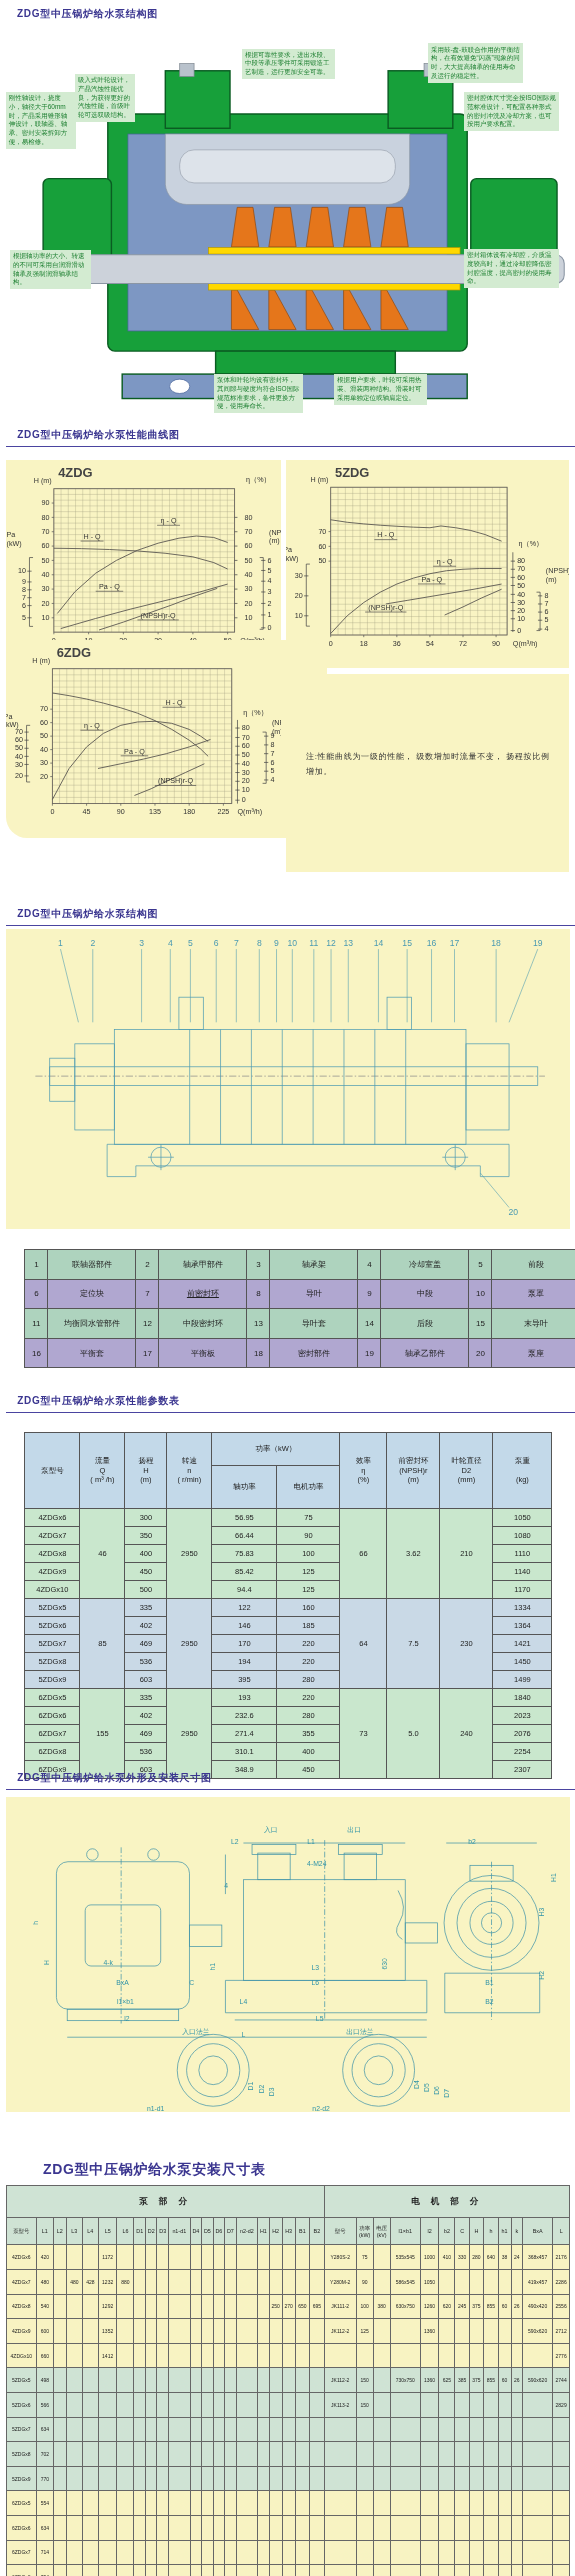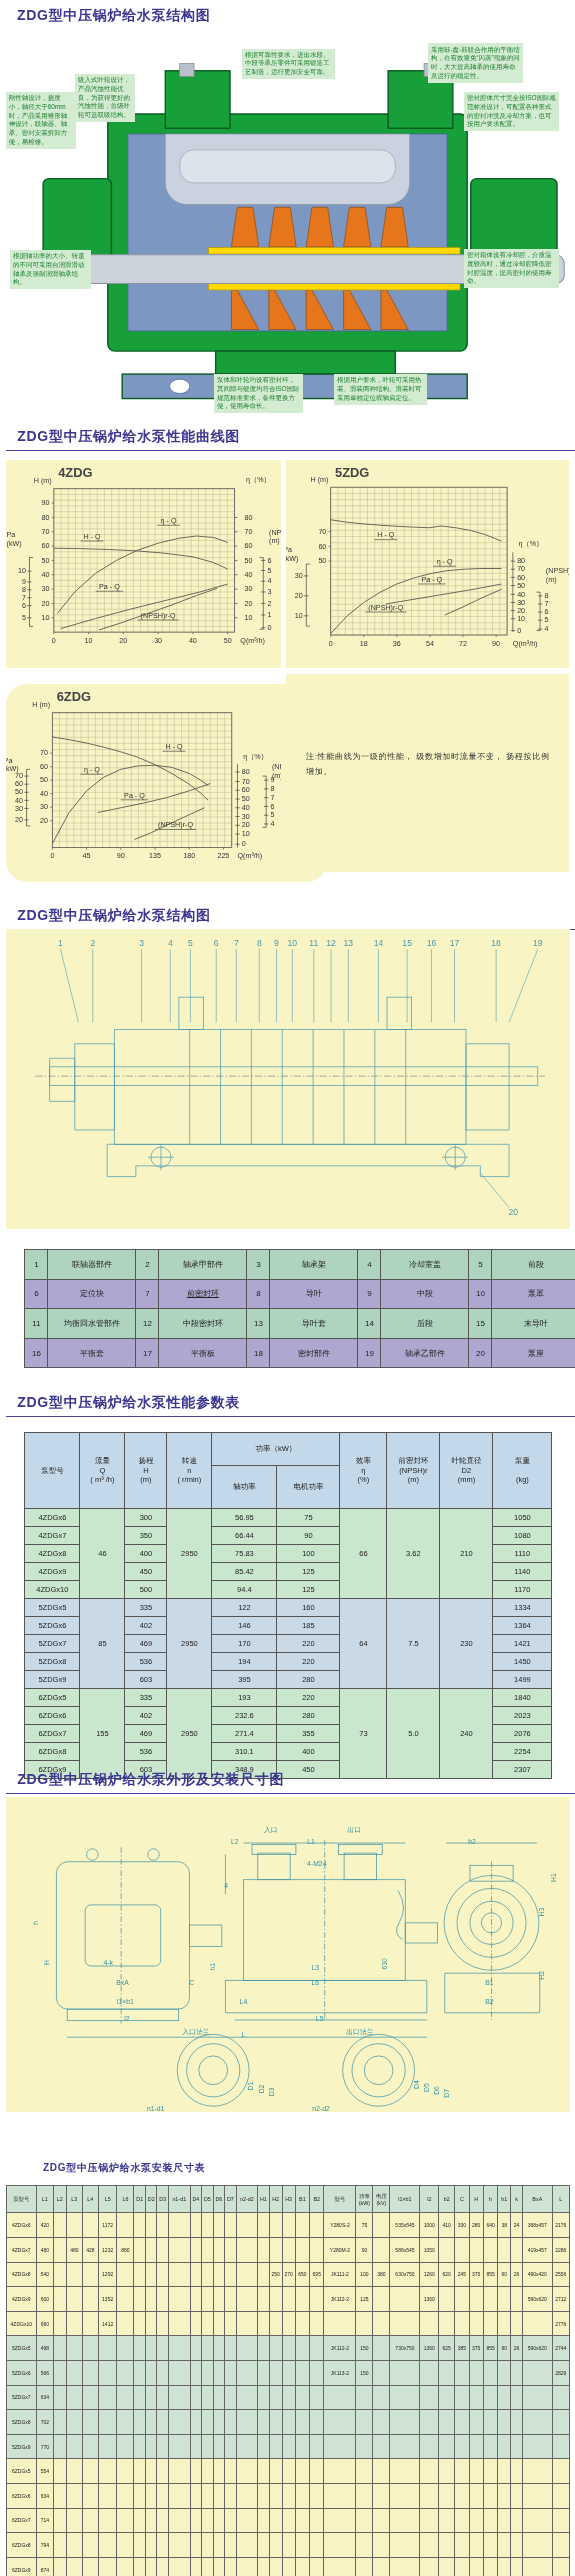--- a/index.html
+++ b/index.html
@@ -1,18 +1,18 @@
 <!DOCTYPE html>
 <html style="font-size:11.5px"><head>
 <meta charset="utf-8">
 <style>
   html,body{margin:0;padding:0;}
   body{width:575px;height:2576px;position:relative;background:#fff;
        font-family:"Liberation Sans","DejaVu Sans",sans-serif;color:#222;overflow:hidden;}
-  .sec-title{position:absolute;color:#3b3690;font-weight:bold;font-size:14px;letter-spacing:0.7px;}
+  .sec-title{position:absolute;color:#3b3690;font-weight:bold;font-size:10px;letter-spacing:0.7px;}
   .sec-title.ul{border-bottom:1.4px solid #4a44a0;padding:0 0 3.6px 11.5px;}
   .panel{position:absolute;background:#f9f4c3;}
   .callout{position:absolute;background:#d3ebd1;color:#1b7e2f;font-size:6.5px;line-height:1.35;
            padding:2.2px 2.9px;box-sizing:border-box;}
   table{border-collapse:collapse;table-layout:fixed;}
   td,th{border:0.7px solid #555;text-align:center;vertical-align:middle;overflow:hidden;
         font-weight:normal;white-space:pre-line;}
   #parts-table{position:absolute;left:24.4px;top:1249px;width:526px;font-size:8px;}
   #parts-table td{height:26.6px;}
   .pr-g{background:#aed3be;}
@@ -363,21 +363,21 @@
       <polyline points="62,241.94 85.0625,217.22 108.125,198.68 131.1875,184.26 154.25,172.93 177.3125,164.69 200.375,158.51 223.4375,154.39 246.5,152.32999999999998 269.5625,151.3 300.3125,151.3" fill="none" stroke="#55524e" stroke-width="1.2"></polyline>
       <text x="220.875" y="145.12" font-size="10" fill="#333" text-anchor="middle">η - Q</text>
       <line x1="204.875" y1="148.12" x2="236.875" y2="148.12" stroke="#55524e" stroke-width="1"></line>
       <polyline points="138.875,200.74 169.625,195.59 200.375,190.44 231.125,185.29000000000002 261.875,180.14 300.3125,172.93" fill="none" stroke="#55524e" stroke-width="1.2"></polyline>
       <text x="202.9375" y="169.84" font-size="10" fill="#333" text-anchor="middle">Pa - Q</text>
       <line x1="183.7375" y1="172.84" x2="222.1375" y2="172.84" stroke="#55524e" stroke-width="1"></line>
       <polyline points="220.875,216.19 246.5,204.86 272.125,192.5 300.3125,180.14" fill="none" stroke="#55524e" stroke-width="1.2"></polyline>
       <text x="138.875" y="208.98" font-size="10" fill="#333" text-anchor="middle">(NPSH)r-Q</text>
       <line x1="110.075" y1="211.98" x2="167.675" y2="211.98" stroke="#55524e" stroke-width="1"></line>
     </svg></div>
-<div class="panel" style="left:5.8px;top:684px;width:321px;height:198px;border-radius:21px;"><svg width="275" height="198" viewBox="0 0 382 276">
+<div class="panel" style="left:5.8px;top:640px;width:321px;height:198px;border-radius:21px;"><svg width="275" height="198" viewBox="0 0 382 276">
       <line x1="64" y1="40" x2="64" y2="228" stroke="#a4a182" stroke-width="0.5"></line>
       <line x1="74" y1="40" x2="74" y2="228" stroke="#a4a182" stroke-width="0.5"></line>
       <line x1="84" y1="40" x2="84" y2="228" stroke="#a4a182" stroke-width="0.5"></line>
       <line x1="94" y1="40" x2="94" y2="228" stroke="#a4a182" stroke-width="0.5"></line>
       <line x1="104" y1="40" x2="104" y2="228" stroke="#a4a182" stroke-width="0.5"></line>
       <line x1="114" y1="40" x2="114" y2="228" stroke="#a4a182" stroke-width="0.5"></line>
       <line x1="124" y1="40" x2="124" y2="228" stroke="#a4a182" stroke-width="0.5"></line>
       <line x1="134" y1="40" x2="134" y2="228" stroke="#a4a182" stroke-width="0.5"></line>
       <line x1="144" y1="40" x2="144" y2="228" stroke="#a4a182" stroke-width="0.5"></line>
       <line x1="154" y1="40" x2="154" y2="228" stroke="#a4a182" stroke-width="0.5"></line>
@@ -889,21 +889,21 @@
         <text x="208" y="436" font-size="9.5" fill="#2f93a8" text-anchor="middle">n1-d1</text>
         <text x="574" y="400" font-size="9.5" fill="#2f93a8" text-anchor="middle" transform="rotate(-90 574 400)">D4</text>
         <text x="588" y="404" font-size="9.5" fill="#2f93a8" text-anchor="middle" transform="rotate(-90 588 404)">D5</text>
         <text x="602" y="408" font-size="9.5" fill="#2f93a8" text-anchor="middle" transform="rotate(-90 602 408)">D6</text>
         <text x="616" y="412" font-size="9.5" fill="#2f93a8" text-anchor="middle" transform="rotate(-90 616 412)">D7</text>
         <text x="438" y="436" font-size="9.5" fill="#2f93a8" text-anchor="middle">n2-d2</text>
       </g>
   </svg>
 </div>
 
-<div class="sec-title" style="left:43px;top:2161px;font-size:10px;">ZDG型中压锅炉给水泵安装尺寸表</div>
+<div class="sec-title" style="left:43px;top:2161px;font-size:14px;">ZDG型中压锅炉给水泵安装尺寸表</div>
 <table id="install-table">
     <colgroup>
       <col style="width: 30px;">
       <col style="width: 17px;">
       <col style="width: 13px;">
       <col style="width: 16px;">
       <col style="width: 16px;">
       <col style="width: 18.7px;">
       <col style="width: 17px;">
       <col style="width: 11.5px;">
@@ -928,20 +928,24 @@
       <col style="width: 16px;">
       <col style="width: 14.4px;">
       <col style="width: 14.4px;">
       <col style="width: 14.4px;">
       <col style="width: 13px;">
       <col style="width: 11.5px;">
       <col style="width: 30px;">
       <col style="width: 17px;">
     </colgroup>
     <thead>
+      <tr class="h1">
+        <td colspan="21">泵 部 分</td>
+        <td colspan="13">电 机 部 分</td>
+      </tr>
       <tr class="h2">
         <td>泵型号</td>
         <td>L1</td>
         <td>L2</td>
         <td>L3</td>
         <td>L4</td>
         <td>L5</td>
         <td>L6</td>
         <td>D1</td>
         <td>D2</td>

